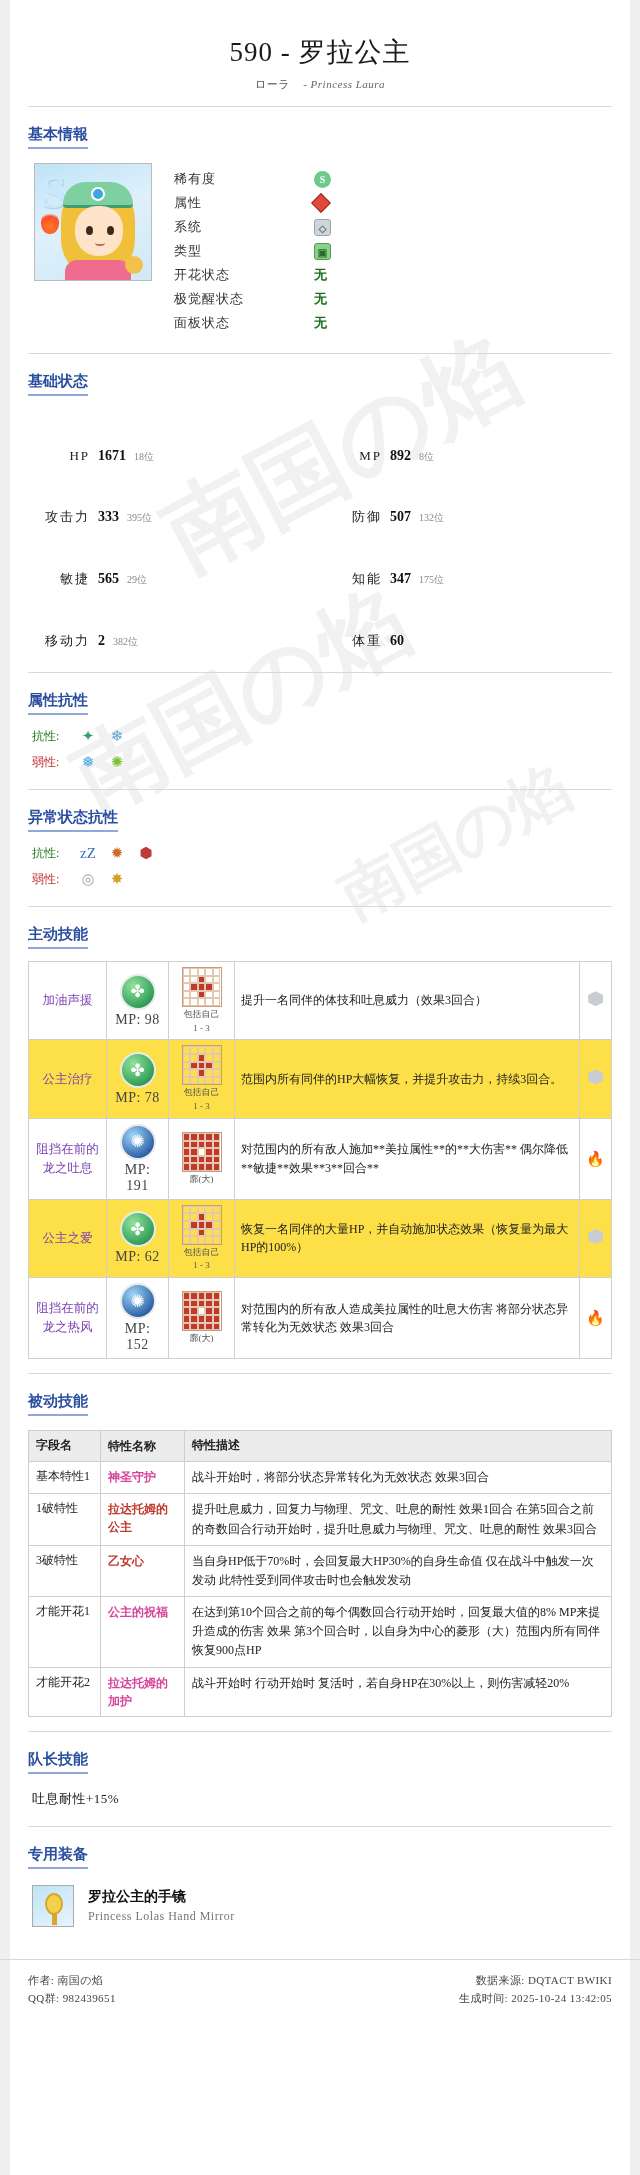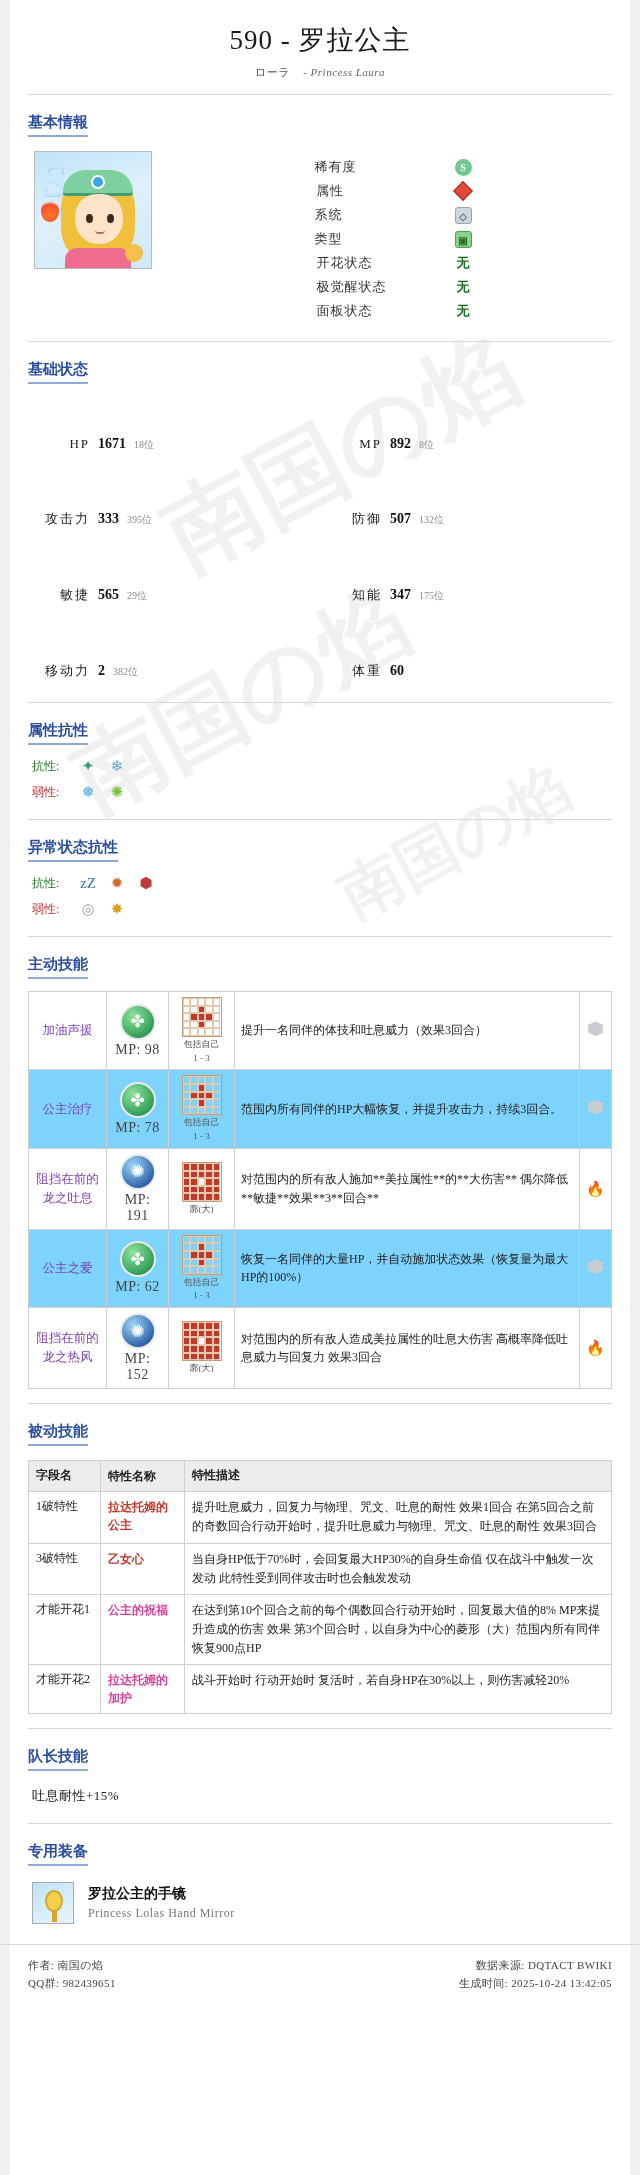--- a/index.html
+++ b/index.html
@@ -24,21 +24,21 @@
     color:rgba(120,120,120,0.10);
     font-weight:bold;
     pointer-events:none;
     white-space:nowrap;
     font-family:"Liberation Serif", serif;
   }
   .wm1 { top:390px; left:150px; font-size:95px; transform:rotate(-28deg); }
   .wm2 { top:640px; left:60px; font-size:90px; transform:rotate(-28deg); }
   .wm3 { top:800px; left:330px; font-size:62px; transform:rotate(-28deg); }
 
-  .inner { position:relative; z-index:3; padding:0 28px; }
+  .inner { position:relative; z-index:3; padding:12px 28px; }
 
   
   .title {
     text-align:center;
     font-size:27px;
     letter-spacing:1px;
     padding-top:22px;
     font-family:"Liberation Serif", serif;
     color:#1a1a1a;
   }
@@ -116,40 +116,39 @@
     position:absolute; left:30px; top:96px; width:66px; height:24px;
     background:#f06c8e; border-radius:12px 12px 0 0;
   }
   .p-gold { position:absolute; right:8px; bottom:6px; width:18px;height:18px;background:#f2c14b;border-radius:50%; }
 
   .infolist { flex:1; padding-top:4px; }
   .inforow {
     display:flex; align-items:center;
     height:24px;
     font-size:13px;
-    justify-content:center;
   }
   .inforow .lbl { width:140px; color:#333; letter-spacing:1px;}
   .inforow .val { font-size:13px; color:#1a6b1a; font-weight:bold;}
 
   .ic {
     display:inline-block; width:17px; height:17px; line-height:17px;
     text-align:center; font-size:10px; font-weight:bold; color:#fff;
     vertical-align:middle;
   }
   .ic-rank { background:#6fc98b; border-radius:50%; color:#fff; font-family:"Liberation Serif",serif;}
   .ic-attr { background:#e04a3a; transform:rotate(45deg); width:14px;height:14px;border:1px solid #9c2a1c;}
   .ic-sys  { background:#cfd6db; border:1px solid #9aa5ad; color:#6a737a; border-radius:3px;}
   .ic-type { background:#8ad18a; border:1px solid #4e9e4e; border-radius:3px; color:#2b6b2b;}
 
   
   .stats {
     display:grid;
     grid-template-columns:1fr 1fr;
-    row-gap:23px;
+    row-gap:9px;
     padding:8px 0 8px 0;
     font-size:13px;
   }
   .stat { display:flex; align-items:baseline; }
   .stat .k { width:62px; text-align:right; letter-spacing:2px; color:#222;}
   .stat .v { margin-left:8px; font-weight:bold; color:#111; font-size:14px;margin-top:36px;}
   .stat .r { margin-left:8px; font-size:10px; color:#888; }
 
   
   .resrow { display:flex; align-items:center; font-size:12px; padding:3px 0 3px 4px;}
@@ -159,21 +158,21 @@
   .elem { display:inline-block; width:20px;height:20px; margin-right:9px; vertical-align:middle; text-align:center; line-height:20px; font-size:15px;}
 
   
   table.sk { border-collapse:collapse; width:100%; margin-top:4px; font-size:12px; }
   table.sk td { border:1px solid #cfcfcf; padding:5px 6px; vertical-align:middle; }
   .sk-name { width:78px; color:#7a3fb0; text-align:center; line-height:1.5; font-size:12.5px;}
   .sk-icon { width:62px; text-align:center; }
   .sk-grid { width:66px; text-align:center; }
   .sk-desc { font-size:12px; line-height:1.55; }
   .sk-elem { width:28px; text-align:center; }
-  tr.alt td { background:#7dd3fc; }
+  tr.alt td { background:#fde047; }
 
   .badge {
     width:36px;height:36px;border-radius:50%;
     margin:0 auto;
     display:flex;align-items:center;justify-content:center;
     font-size:17px;color:#fff;
   }
   .badge.green { background:radial-gradient(circle at 35% 30%, #8fe39a, #2e9a57 75%); border:2px solid #e9e9e9; }
   .badge.blue  { background:radial-gradient(circle at 35% 30%, #9fd6f5, #2a5fa8 75%); border:2px solid #e9e9e9; }
   .mp { font-size:14px; color:#444; margin-top:2px; letter-spacing:0.5px;}
@@ -563,37 +562,42 @@
                 <div class="on"></div>
                 <div class="on"></div>
             <div class="on"></div>
                 <div class="on"></div>
                 <div class="on"></div>
                 <div class="on"></div>
                 <div class="on"></div>
           </div>
           <div class="grid-cap">廓(大)</div>
         </td>
-        <td class="sk-desc">对范围内的所有敌人造成美拉属性的吐息大伤害 高概率降低吐息威力与回复力 效果3回合</td>
+        <td class="sk-desc">对范围内的所有敌人造成美拉属性的吐息大伤害 将部分状态异常转化为无效状态 效果3回合</td>
         <td class="sk-elem"><span class="fire-ic">🔥</span></td>
       </tr>
     </tbody>
       </table>
     <hr class="hr">
 
     
     <h2 class="sec">被动技能</h2>
     <table class="pas">
       <tbody>
           <tr>
         <th class="pf">字段名</th>
         <th class="pn" style="color:#222;">特性名称</th>
         <th>特性描述</th>
       </tr>
       <tr>
+        <td class="pf">基本特性1</td>
+        <td class="pn pink">神圣守护</td>
+        <td class="pd">战斗开始时，将部分状态异常转化为无效状态 效果3回合</td>
+      </tr>
+      <tr>
         <td class="pf">1破特性</td>
         <td class="pn">拉达托姆的公主</td>
         <td class="pd">提升吐息威力，回复力与物理、咒文、吐息的耐性 效果1回合 在第5回合之前的奇数回合行动开始时，提升吐息威力与物理、咒文、吐息的耐性 效果3回合</td>
       </tr>
       <tr>
         <td class="pf">3破特性</td>
         <td class="pn">乙女心</td>
         <td class="pd">当自身HP低于70%时，会回复最大HP30%的自身生命值 仅在战斗中触发一次发动 此特性受到同伴攻击时也会触发发动</td>
       </tr>
       <tr>

